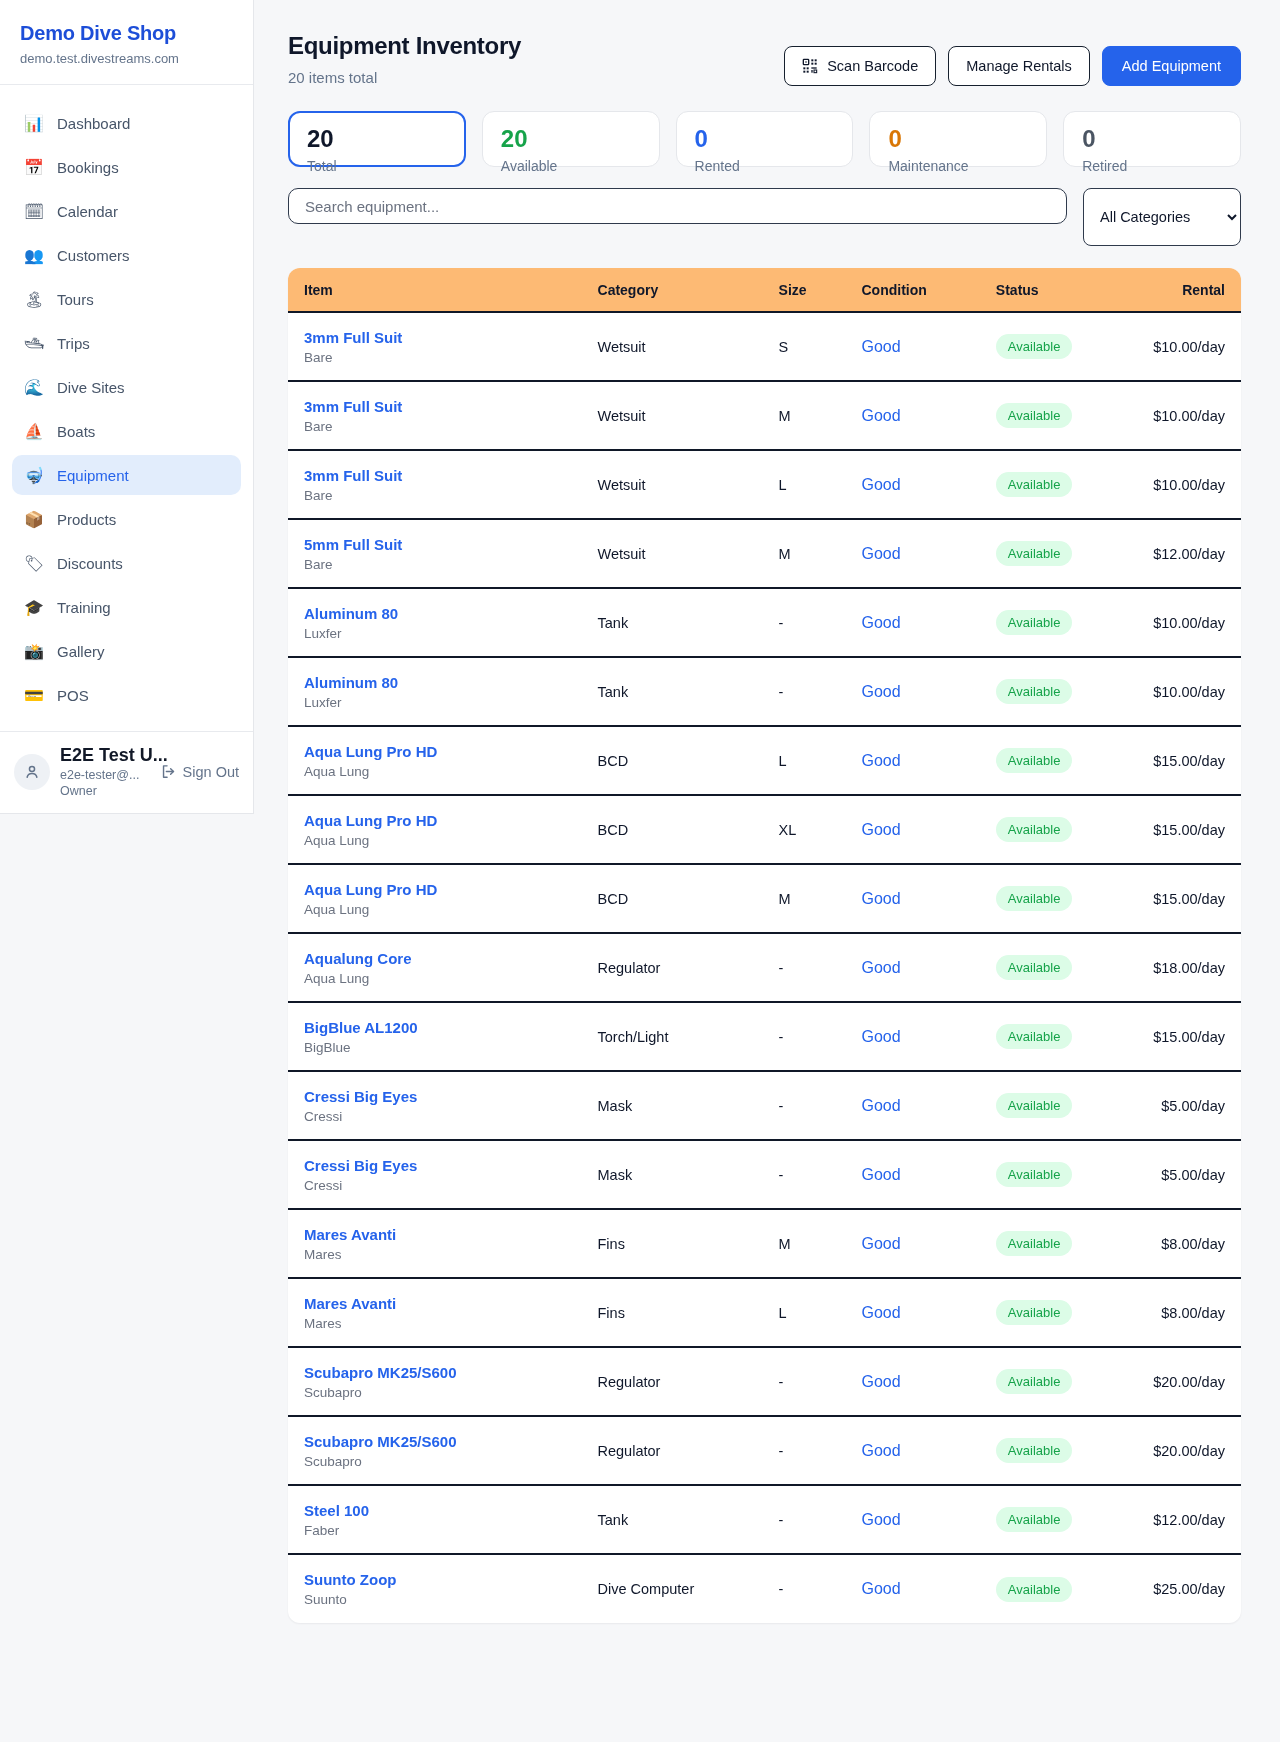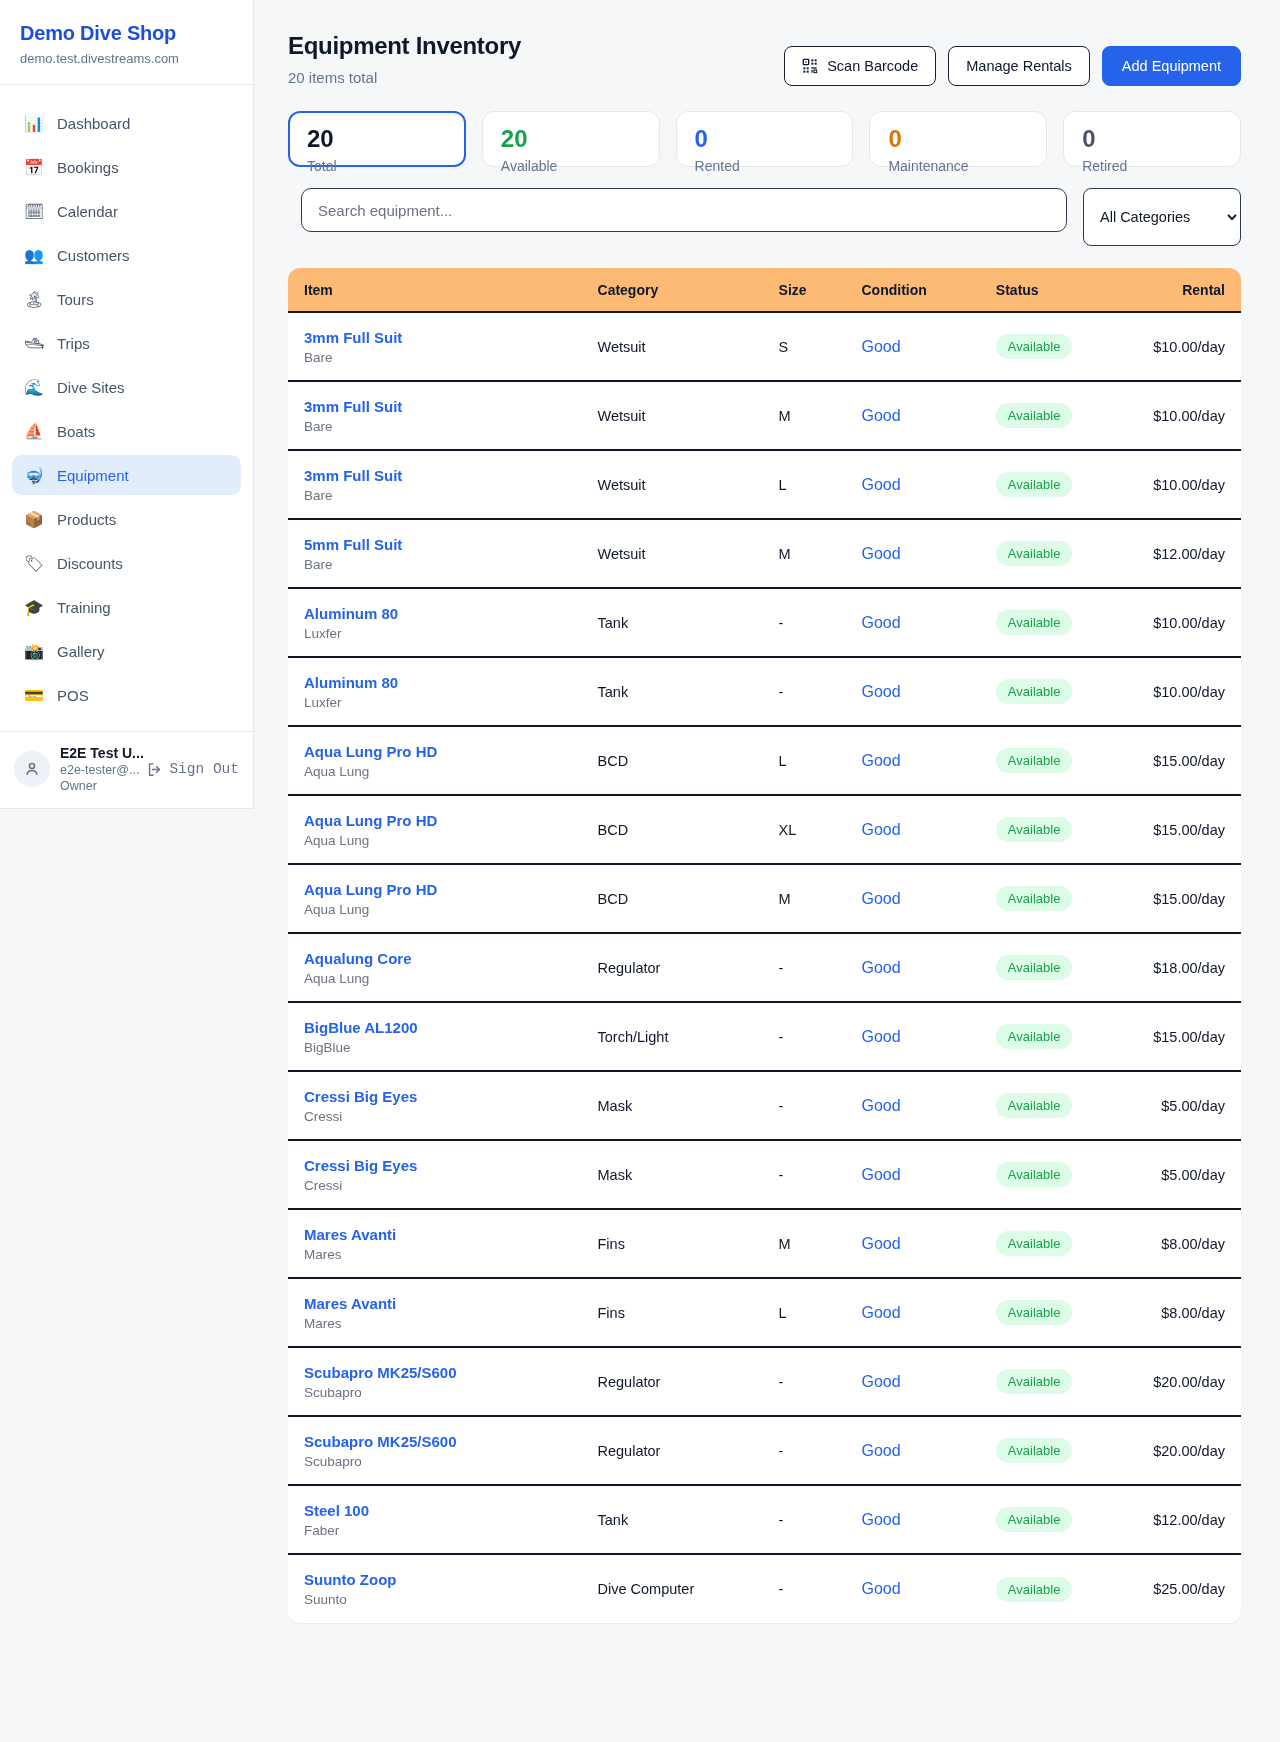--- a/index.html
+++ b/index.html
@@ -34,27 +34,27 @@
     border-top: 1px solid #e8eaee;
     padding: 13px 14px 15px 14px;
     display: flex; align-items: center; gap: 10px;
   }
   .avatar {
     width: 36px; height: 36px; border-radius: 50%;
     background: #eef1f5; flex: 0 0 36px;
     display: flex; align-items: center; justify-content: center;
   }
   .user-meta { min-width: 0; flex: 1; }
-  .user-name { font-size: 14px; font-weight: 700; color: #111827; white-space: nowrap; }
+  .user-name { font-size: 18px; font-weight: 700; color: #111827; white-space: nowrap; }
   .user-email { font-size: 12.5px; color: #64748b; margin-top: 2px; white-space: nowrap; }
   .user-role { font-size: 12.5px; color: #64748b; margin-top: 2px; }
   .signout {
     display: flex; align-items: center; gap: 6px;
     color: #64748b; font-size: 14.5px; cursor: pointer; white-space: nowrap;
-    background: none; border: none; font-family: Liberation Mono, monospace;
+    background: none; border: none; font-family: Liberation Sans, sans-serif;
   }
   
   .main { flex: 1; padding: 32px 39px 0 34px; min-width: 0; }
   .page-header { display: flex; justify-content: space-between; align-items: flex-end; }
   .page-title { font-size: 24px; font-weight: 700; color: #0f172a; letter-spacing: -0.3px; }
   .page-subtitle { font-size: 15px; color: #64748b; margin-top: 9px; }
   .header-actions { display: flex; gap: 12px; align-items: center; padding-top: 3px; }
   .btn {
     height: 40px; border-radius: 8px; font-size: 14.5px; font-weight: 500;
     display: inline-flex; align-items: center; gap: 9px;
@@ -67,22 +67,22 @@
   .stat-card {
     flex: 1; background: #ffffff; border: 1px solid #e5e7eb; border-radius: 12px;
     padding: 13px 18px 14px 18px; height: 56px; cursor: pointer;
   }
   .stat-card.active { border: 2px solid #2563eb; padding: 12px 17px 13px 17px; }
   .stat-value { font-size: 24px; font-weight: 700; }
   .stat-label { font-size: 14px; color: #64748b; margin-top: 5px; }
   
   .filters { display: flex; gap: 16px; margin-top: 21px; }
   .search-input {
-    flex: 1; height: 44px; border: 1px solid #2f3a4c; border-radius: 10px;
-    padding: 0 16px; font-size: 15px; font-family: inherit; color: #0f172a; background: #fff; margin-left: 13px;
+    flex: 1; height: 36px; border: 1px solid #2f3a4c; border-radius: 10px;
+    padding: 0 16px; font-size: 15px; font-family: inherit; color: #0f172a; background: #fff;
   }
   .search-input::placeholder { color: #6b7280; }
   .category-select {
     width: 158px; height: 58px; border: 1px solid #2f3a4c; border-radius: 8px;
     background: #ffffff; font-size: 14.5px; font-family: inherit; color: #0f172a;
     padding: 0 8px 0 12px; cursor: pointer;
   }
   
   .table-card {
     margin-top: 22px; background: #ffffff; border-radius: 12px;

